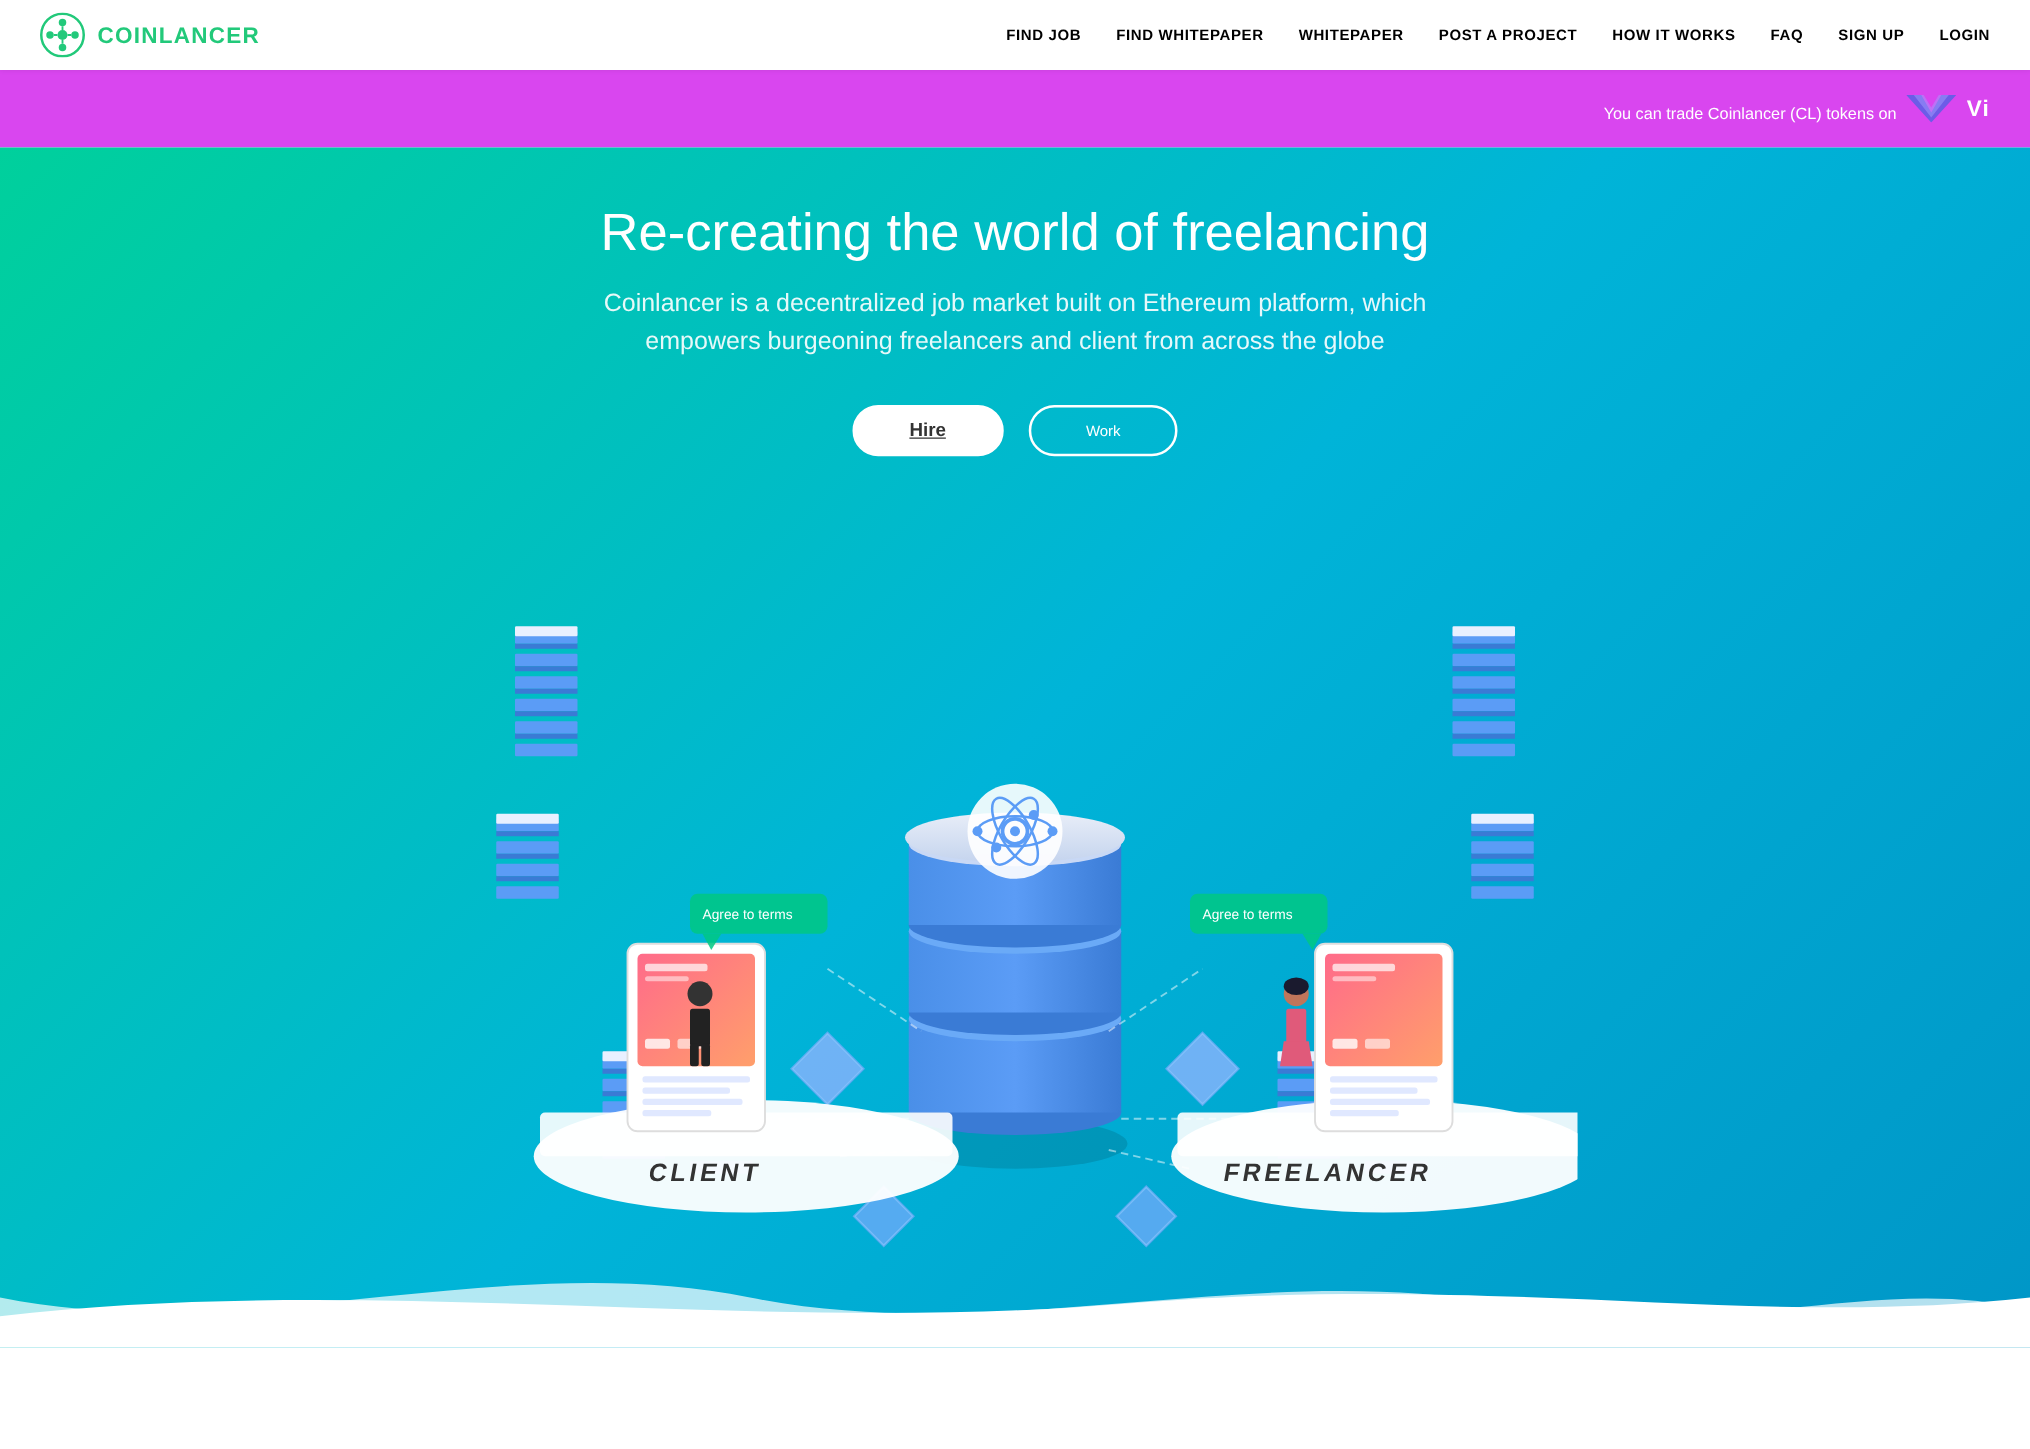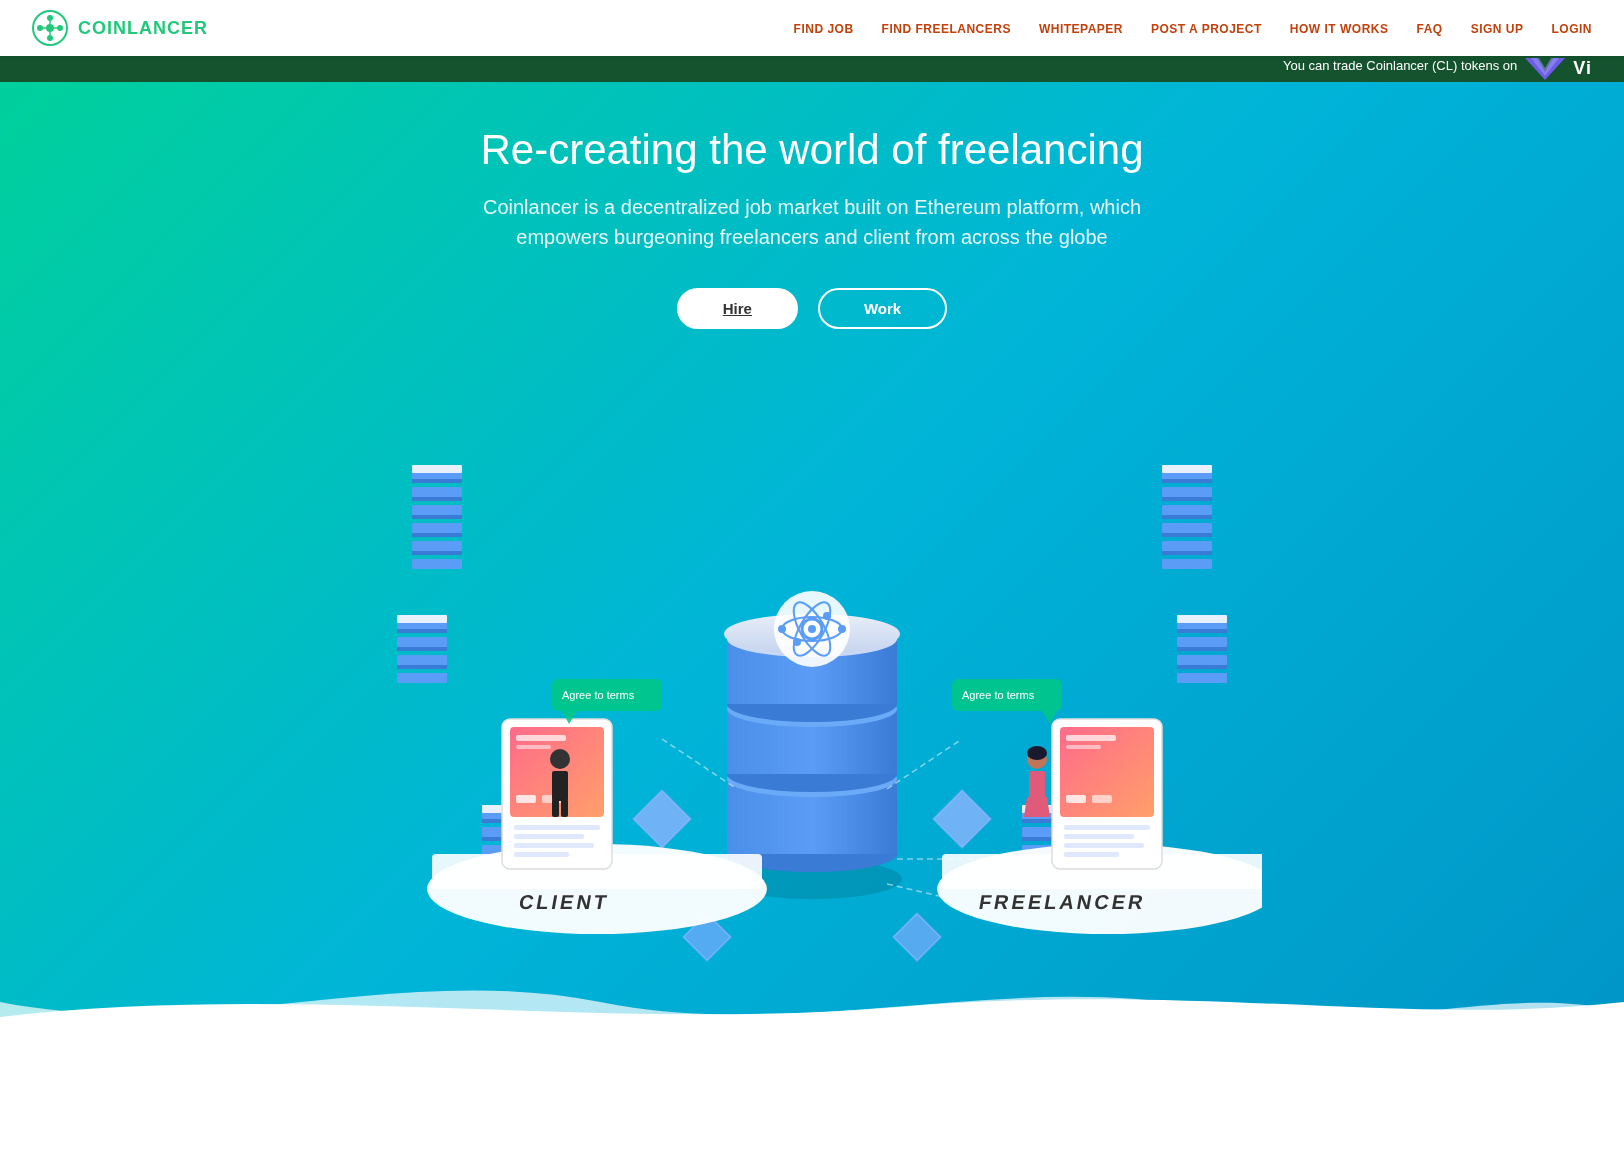--- a/index.html
+++ b/index.html
@@ -34,34 +34,34 @@
       letter-spacing: 1px;
     }
     .navbar-nav {
       display: flex;
       align-items: center;
       gap: 28px;
       list-style: none;
     }
     .navbar-nav a {
       text-decoration: none;
-      color: #c2410c;
+      color: #000000;
       font-size: 12px;
       font-weight: 600;
       letter-spacing: 0.5px;
     }
 
     
     .ticker-bar {
-      background: #14532d;
+      background: #d946ef;
       color: #fff;
       font-size: 13px;
-      padding: 2px 32px;
-      display: flex;
-      align-items: flex-start;
+      padding: 20px 32px;
+      display: flex;
+      align-items: flex-end;
       justify-content: flex-end;
       gap: 8px;
     }
 
     
     .hero {
       background: linear-gradient(135deg, #00d09c 0%, #00b4d8 50%, #0096c7 100%);
       min-height: 960px;
       display: flex;
       flex-direction: column;
@@ -100,22 +100,22 @@
       font-weight: 600;
       cursor: pointer;
       text-decoration: underline;
     }
     .btn-work {
       background: transparent;
       color: #fff;
       border: 2px solid #fff;
       border-radius: 30px;
       padding: 10px 44px;
-      font-size: 15px;
-      font-weight: 700;
+      font-size: 12px;
+      font-weight: 400;
       cursor: pointer;
     }
 
     
     .hero-illustration {
       width: 100%;
       max-width: 900px;
       position: relative;
       height: 580px;
     }
@@ -150,21 +150,21 @@
       <circle cx="28" cy="18" r="3" fill="#22c97a"></circle>
       <line x1="18" y1="11" x2="18" y2="14" stroke="#22c97a" stroke-width="1.5"></line>
       <line x1="18" y1="22" x2="18" y2="25" stroke="#22c97a" stroke-width="1.5"></line>
       <line x1="11" y1="18" x2="14" y2="18" stroke="#22c97a" stroke-width="1.5"></line>
       <line x1="22" y1="18" x2="25" y2="18" stroke="#22c97a" stroke-width="1.5"></line>
     </svg>
     <span class="navbar-brand-name">COINLANCER</span>
   </a>
   <ul class="navbar-nav">
     <li><a href="#">FIND JOB</a></li>
-    <li><a href="#">FIND FREELANCERS</a></li>
+    <li><a href="#">FIND WHITEPAPER</a></li>
     <li><a href="#">WHITEPAPER</a></li>
     <li><a href="#">POST A PROJECT</a></li>
     <li><a href="#">HOW IT WORKS</a></li>
     <li><a href="#">FAQ</a></li>
     <li><a href="#">SIGN UP</a></li>
     <li><a href="#">LOGIN</a></li>
   </ul>
 </nav>
 
 <div class="ticker-bar">

